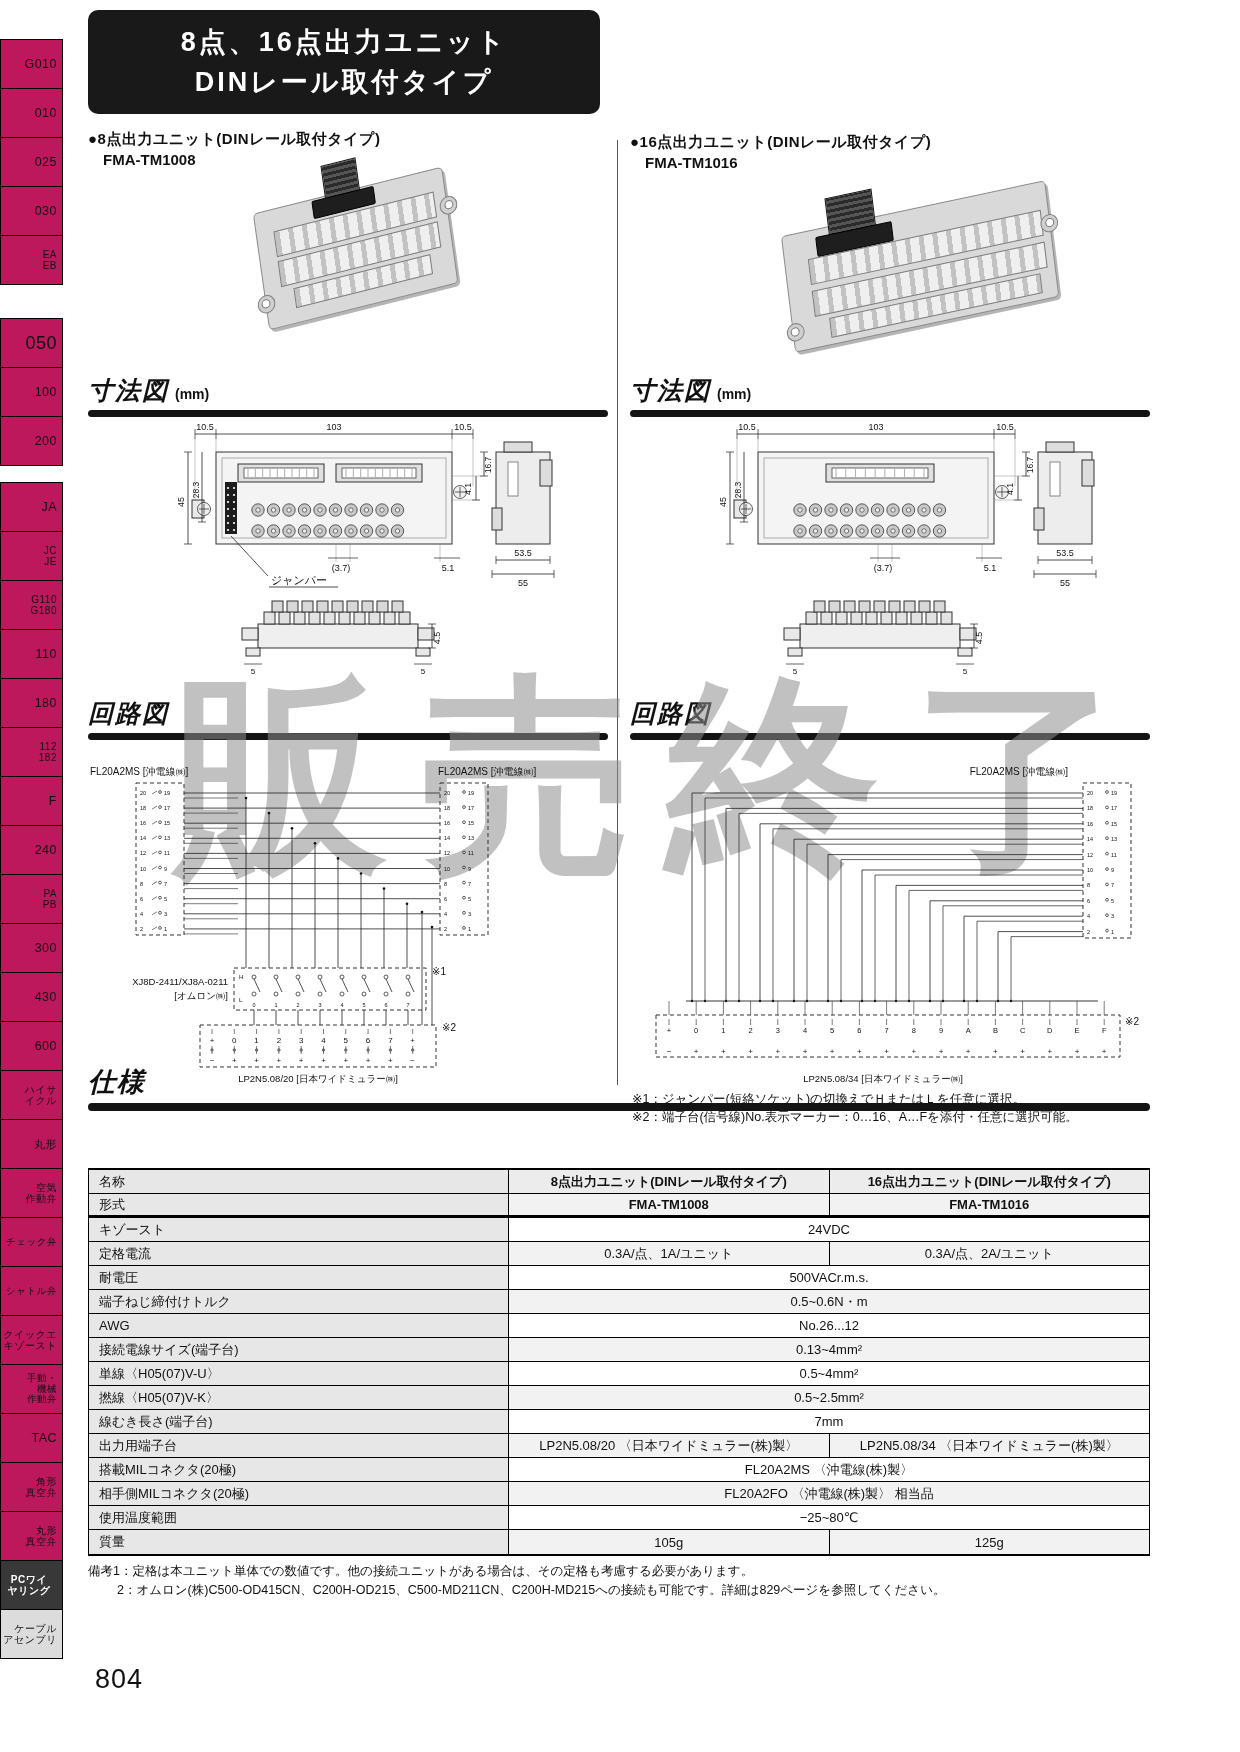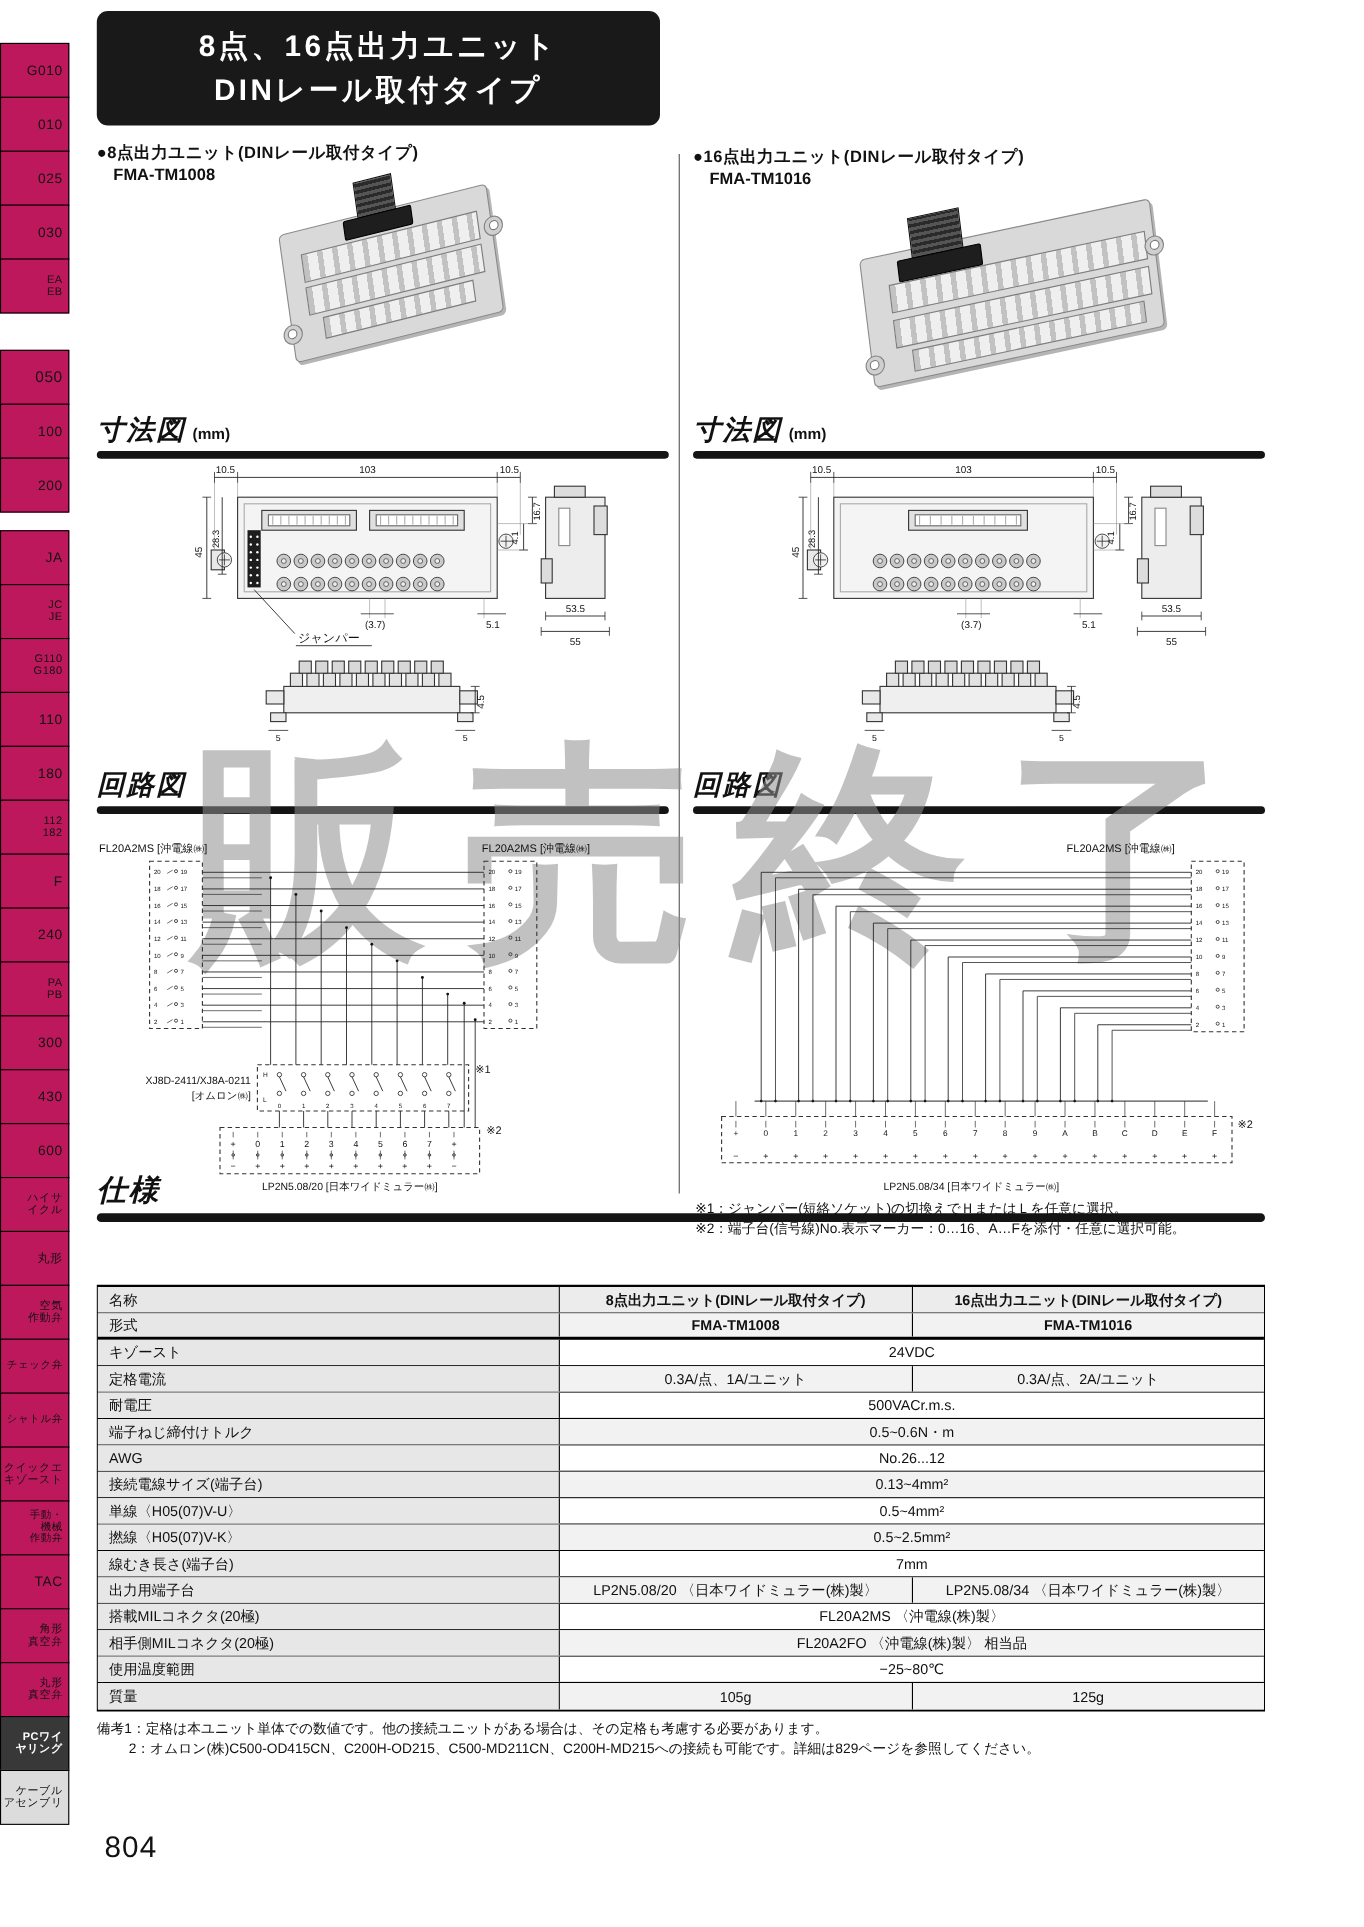--- a/index.html
+++ b/index.html
@@ -88,21 +88,21 @@
     <div class="sb-item" style="font-size: 12.5px;">
       <div>025</div>
     </div>
     <div class="sb-item" style="font-size: 12.5px;">
       <div>030</div>
     </div>
     <div class="sb-item" style="font-size: 10px;">
       <div>EA</div>
       <div>EB</div>
     </div>
-    <div class="sb-item" style="font-size: 14px; margin-top: 33px;">
+    <div class="sb-item" style="font-size: 18px; margin-top: 33px;">
       <div>050</div>
     </div>
     <div class="sb-item" style="font-size: 12.5px;">
       <div>100</div>
     </div>
     <div class="sb-item" style="font-size: 12.5px;">
       <div>200</div>
     </div>
     <div class="sb-item" style="font-size: 12.5px; margin-top: 16px;">
       <div>JA</div>
@@ -174,21 +174,21 @@
       <div>TAC</div>
     </div>
     <div class="sb-item" style="font-size: 10px;">
       <div>角形</div>
       <div>真空弁</div>
     </div>
     <div class="sb-item" style="font-size: 10px;">
       <div>丸形</div>
       <div>真空弁</div>
     </div>
-    <div class="sb-item active" style="font-size: 10px;">
+    <div class="sb-item active" style="font-size: 10px; align-items: center;">
       <div>PCワイ</div>
       <div>ヤリング</div>
     </div>
     <div class="sb-item light" style="font-size: 10px;">
       <div>ケーブル</div>
       <div>アセンブリ</div>
     </div>
   </aside>
 
 <div class="header-box">

